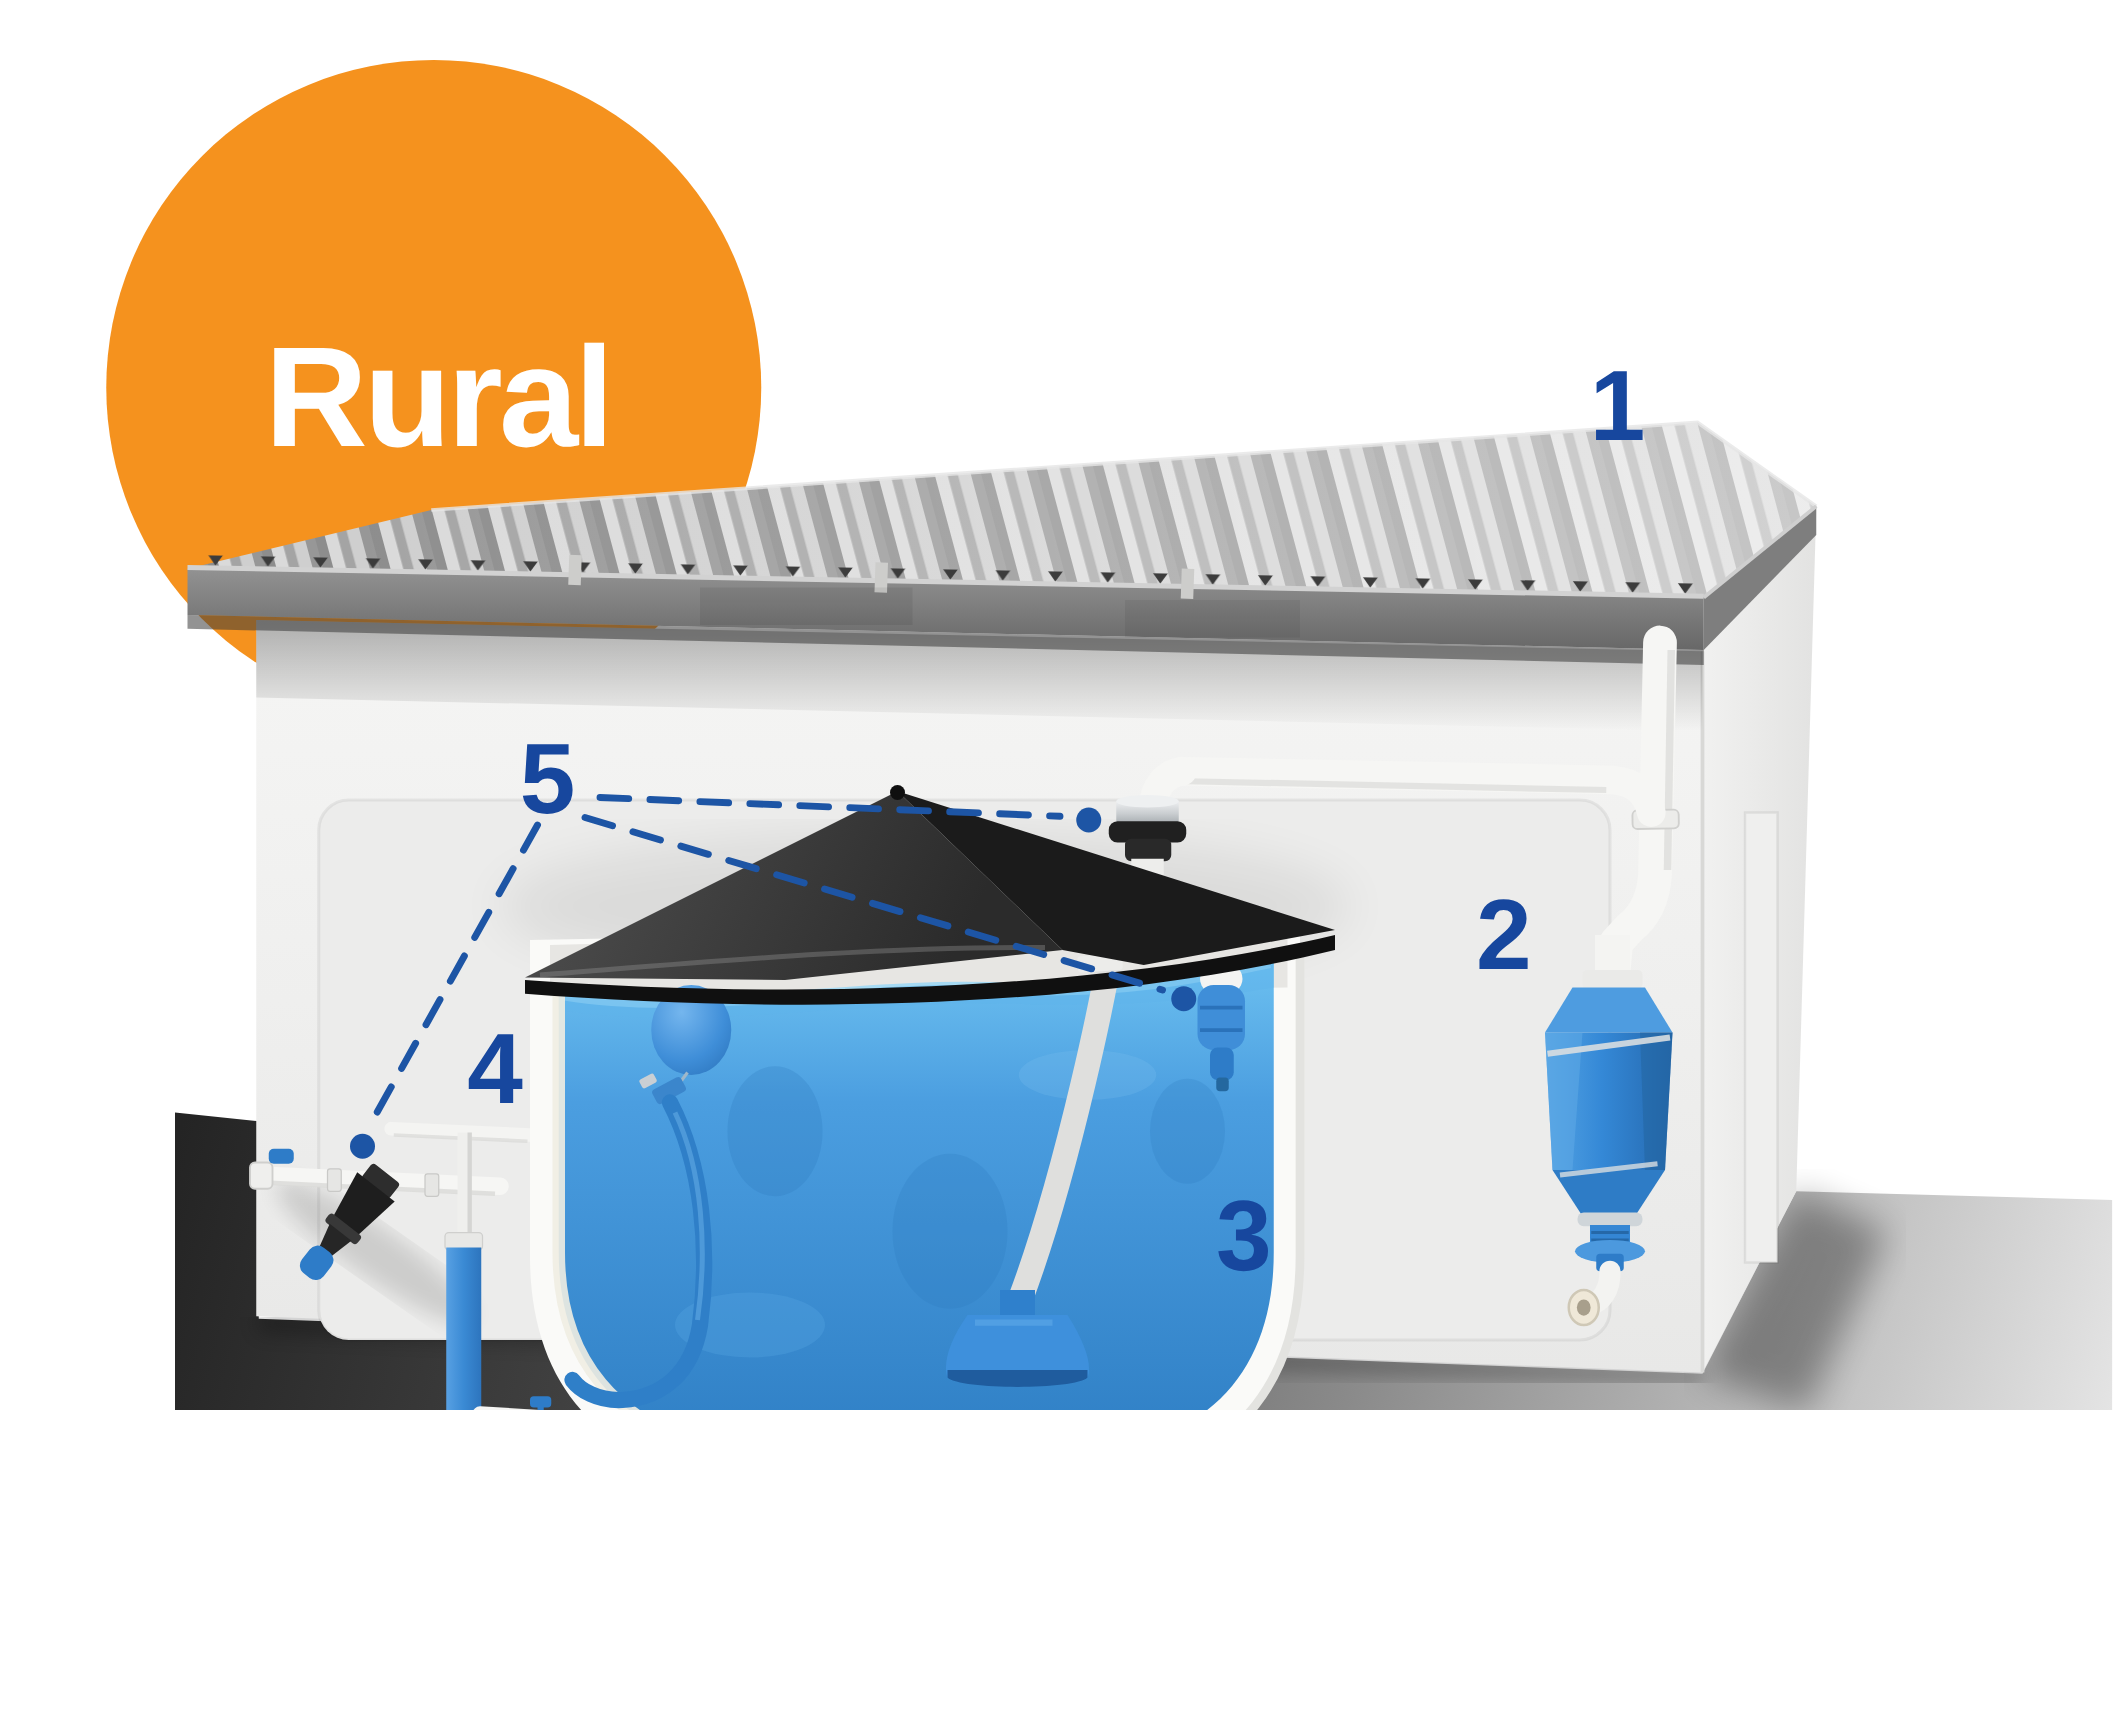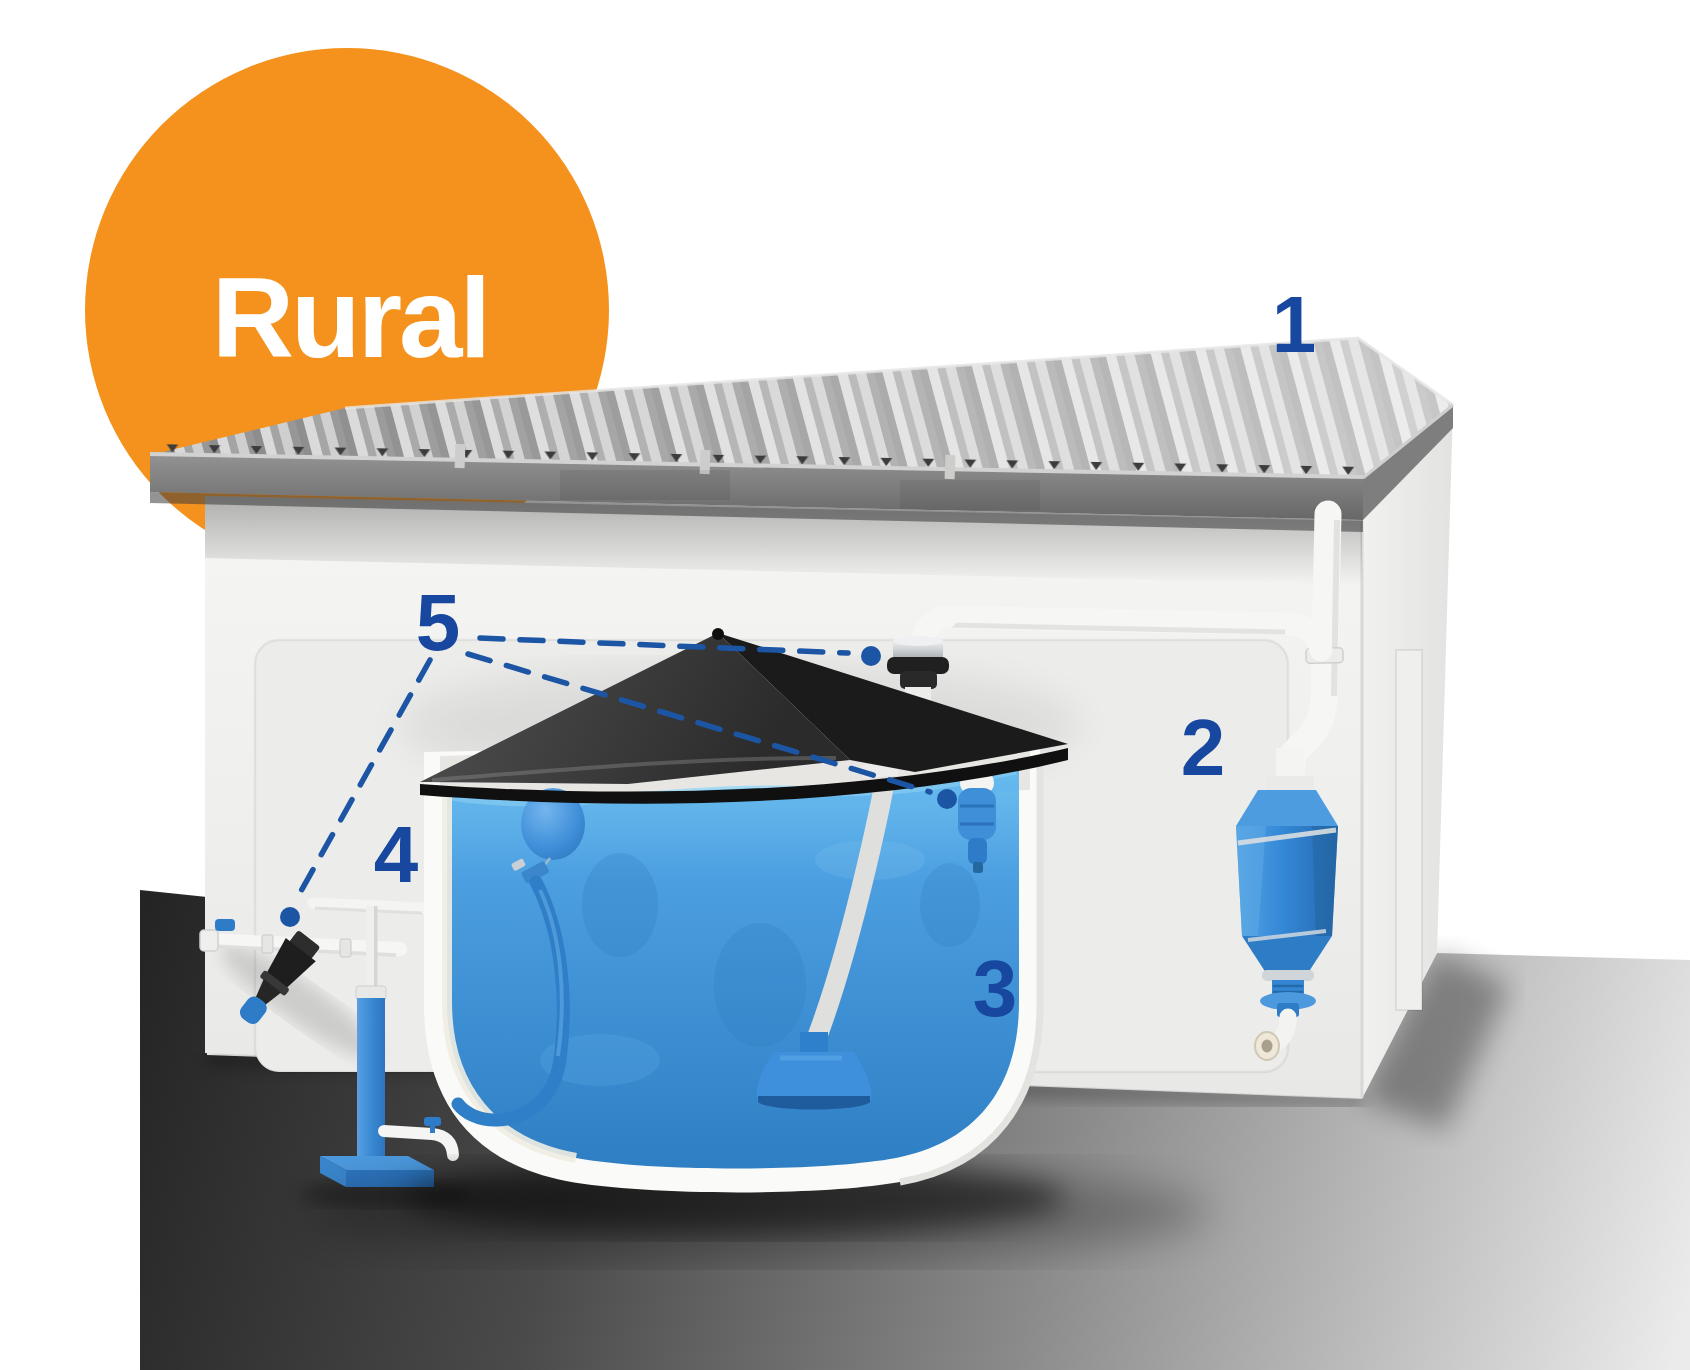--- a/index.html
+++ b/index.html
@@ -1,16 +1,16 @@
 <!DOCTYPE html>
 <html><head>
 <meta charset="utf-8">
 <style>
   html,body{margin:0;padding:0;background:#ffffff;}
-  #stage{position:relative;width:1690px;height:1370px;overflow:hidden;background:#ffffff;}
+  #stage{position:relative;width:1690px;height:1128px;overflow:hidden;background:#ffffff;}
   svg{display:block;}
   .badge-text{font:700 114px "Liberation Sans", sans-serif;letter-spacing:-3px;}
   .num{font:700 80px "Liberation Sans", sans-serif;}
 </style>
 </head>
 <body>
 
 <div id="stage">
 <svg viewBox="0 0 1690 1370" width="1690" height="1370">
   <defs>

